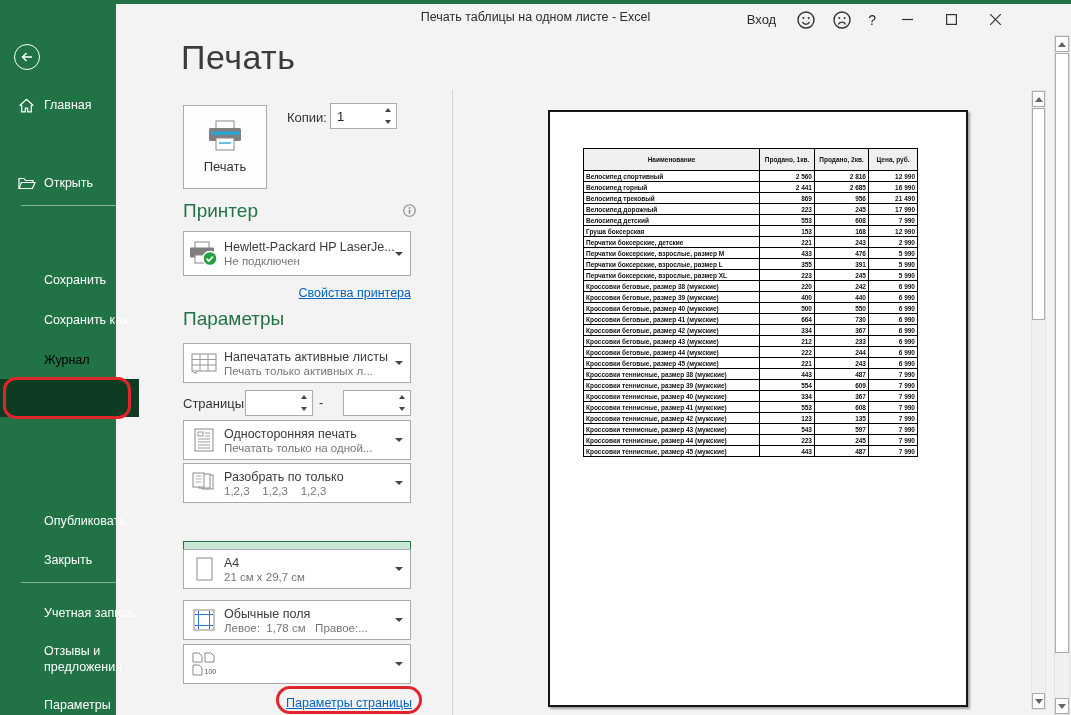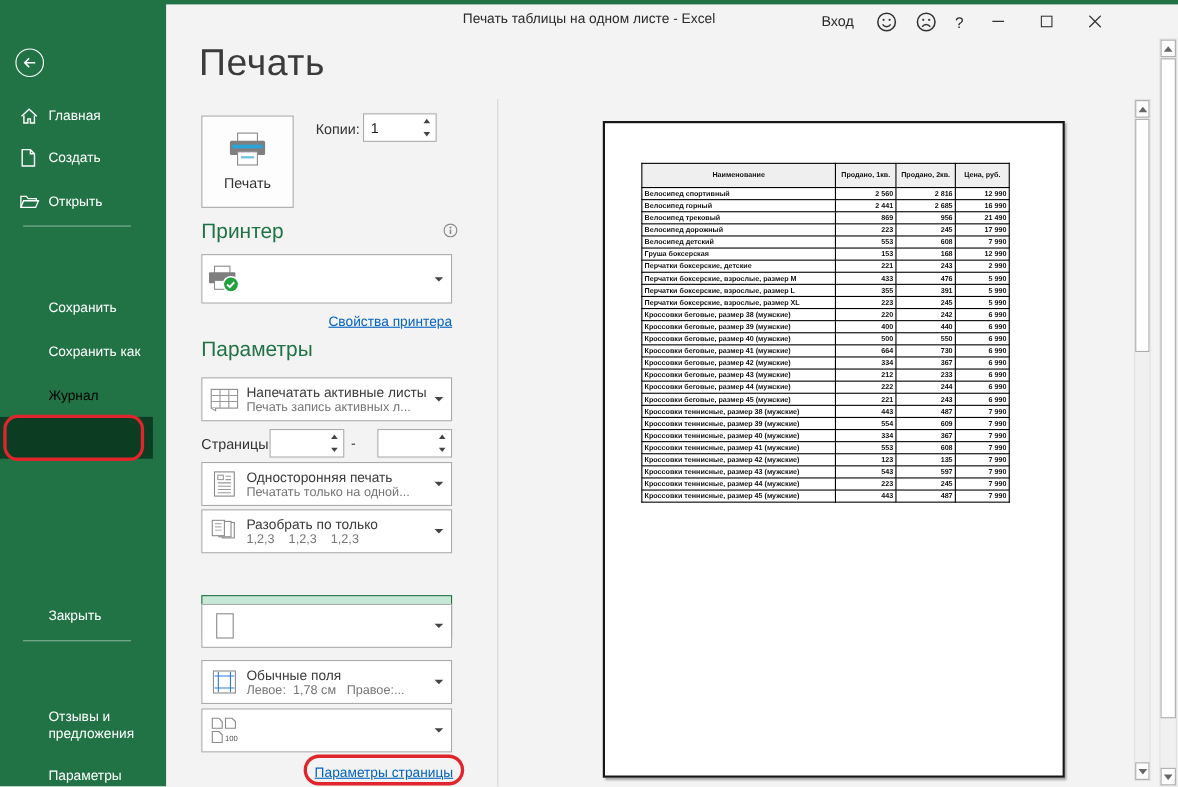--- a/index.html
+++ b/index.html
@@ -12,21 +12,21 @@
   .tb-title { position:absolute; left:0; top:10px; width:1071px; text-align:center; font-size:12.5px; color:#2b2b2b; }
   .tb-right { position:absolute; right:39px; top:4px; height:31px; display:flex; align-items:center; z-index:3; }
   .tb-item { color:#2b2b2b; font-size:13px; display:flex; align-items:center; justify-content:center; }
   .tb-signin { margin-right:20px; }
   .tb-ico { margin-right:16px; cursor:default; }
   .tb-q { margin-right:20px; font-size:14px; }
   .tb-win { width:22px; height:22px; margin-right:22px; }
   .tb-win:last-child { margin-right:0; }
 
   
-  .sidebar { position:absolute; left:0; top:0; width:151px; height:715px; background:#217346; z-index:4; color:#fff; }
+  .sidebar { position:absolute; left:0; top:0; width:116px; height:715px; background:#217346; z-index:4; color:#fff; }
   .back-btn { position:absolute; left:14px; top:44px; width:26px; height:26px; border:1.5px solid #fff; border-radius:50%; display:flex; align-items:center; justify-content:center; }
   .sb-item { position:absolute; left:0; width:139px; height:24px; display:flex; align-items:center; font-size:12.5px; color:#fff; cursor:default; }
   .sb-item .lbl { position:absolute; left:44px; white-space:nowrap; }
   .sb-item .ico { position:absolute; left:18px; width:18px; height:18px; display:flex; align-items:center; }
   .sb-div { position:absolute; left:21px; width:98px; height:1px; background:rgba(255,255,255,.45); }
   .sb-disabled { color:#000000; }
   .sb-sel-bg { position:absolute; left:0; top:379px; width:139px; height:38px; background:#0c3d23; }
   .ann-rect { position:absolute; left:3px; top:377px; width:128px; height:42px; border:3.5px solid #e0262c; border-radius:13px; pointer-events:none; }
   .sb-wrap { position:absolute; left:44px; width:92px; font-size:12.5px; line-height:16px; }
 
@@ -126,29 +126,20 @@
 
   <div class="sb-item" style="top:93px">
     <span class="ico">
         <svg width="17" height="17" viewBox="0 0 16 16">
           <path d="M1.5 8.2 8 2.2l6.5 6" fill="none" stroke="#fff" stroke-width="1.2"></path>
           <path d="M3.5 7.6V14h3.4v-3.6h2.2V14h3.4V7.6" fill="none" stroke="#fff" stroke-width="1.2"></path>
         </svg>
       </span>
     <span class="lbl">Главная</span>
   </div>
-  <div class="sb-item" style="top:131px">
-    <span class="ico">
-        <svg width="15" height="17" viewBox="0 0 14 16">
-          <path d="M2 1h7l3.5 3.5V15H2z" fill="none" stroke="#fff" stroke-width="1.2"></path>
-          <path d="M9 1v3.5h3.5" fill="none" stroke="#fff" stroke-width="1.2"></path>
-        </svg>
-      </span>
-    <span class="lbl">Создать</span>
-  </div>
   <div class="sb-item" style="top:171px">
     <span class="ico">
         <svg width="18" height="15" viewBox="0 0 18 14">
           <path d="M1 12V2h5l1.6 2H15v2" fill="none" stroke="#fff" stroke-width="1.2"></path>
           <path d="M3.4 6H17l-2.6 6H1z" fill="none" stroke="#fff" stroke-width="1.2"></path>
         </svg>
       </span>
     <span class="lbl">Открыть</span>
   </div>
 
@@ -162,26 +153,32 @@
     </div>
   <div class="sb-item sb-disabled" style="top:348px">
       <span class="lbl">Журнал</span>
     </div>
 
   <div class="sb-sel-bg">
     
   </div>
   <div class="ann-rect"></div>
 
+  <div class="sb-item" style="top:509px">
+      <span class="lbl">Опубликовать</span>
+    </div>
   <div class="sb-item" style="top:548px">
       <span class="lbl">Закрыть</span>
     </div>
 
   <div class="sb-div" style="top:582px"></div>
 
+  <div class="sb-item" style="top:601px">
+      <span class="lbl">Учетная запись</span>
+    </div>
   <div class="sb-wrap" style="top:643px">Отзывы и предложения</div>
   <div class="sb-item" style="top:693px">
       <span class="lbl">Параметры</span>
     </div>
 </div>
 
 <div class="page-title">Печать</div>
 
 <div class="print-btn">
   <svg width="38" height="32" viewBox="0 0 38 32">
@@ -219,37 +216,41 @@
 <div class="dd" style="top:231px; height:45px;">
   <div class="dd-ico">
     <svg width="30" height="26" viewBox="0 0 30 26">
       <rect x="6" y="1" width="14" height="7" fill="#fff" stroke="#8a8a8a"></rect>
       <rect x="1" y="6.5" width="24" height="10" rx="1" fill="#7f7f7f"></rect>
       <rect x="6" y="14" width="14" height="8" fill="#fff" stroke="#8a8a8a"></rect>
       <circle cx="21" cy="17.5" r="7" fill="#23a13f" stroke="#fff" stroke-width="1.4"></circle>
       <path d="M17.5 17.6l2.4 2.4 4-4.4" fill="none" stroke="#fff" stroke-width="1.8"></path>
     </svg>
   </div>
+  <div class="dd-text">
+    <div class="dd-title">Hewlett-Packard HP LaserJe...</div>
+    <div class="dd-sub">Не подключен</div>
+  </div>
   <span class="dd-caret"></span>
 </div>
 <div class="props-link"><span class="link">Свойства принтера</span></div>
 
 <div class="sec-head" style="top:308px">Параметры</div>
 
 <div class="dd" style="top:343px">
   <div class="dd-ico">
     <svg width="26" height="22" viewBox="0 0 26 22">
         <rect x="1" y="2" width="24" height="17" fill="#fff" stroke="#8a8a8a"></rect>
         <path d="M1 7.5h24M1 13h24M9 2v17M17 2v17" stroke="#9a9a9a" fill="none"></path>
         <path d="M1 19l4 2.5V19" fill="#fff" stroke="#8a8a8a"></path>
       </svg>
   </div>
   <div class="dd-text">
     <div class="dd-title">Напечатать активные листы</div>
-    <div class="dd-sub">Печать запись активных л...</div>
+    <div class="dd-sub">Печать только активных л...</div>
   </div>
   <span class="dd-caret"></span>
 </div>
 
 <span class="pages-lbl">Страницы:</span>
 <div class="spin" style="left:245px; top:390px; width:68px; height:26px;">
   <input value="" style="">
   <div class="spin-btns">
     <div class="spin-btn">
         <span class="tri-up"></span>
@@ -315,20 +316,24 @@
     <div class="dd-title">Книжная ориентация</div>
   </div>
   <span class="dd-caret"></span>
 </div>
 
 <div class="dd" style="top:549px">
   <div class="dd-ico">
     <svg width="17" height="24" viewBox="0 0 17 24">
         <rect x="1" y="1" width="15" height="22" fill="#fff" stroke="#8a8a8a"></rect>
       </svg>
+  </div>
+  <div class="dd-text">
+    <div class="dd-title">A4</div>
+    <div class="dd-sub">21 см x 29,7 см</div>
   </div>
   <span class="dd-caret"></span>
 </div>
 
 <div class="dd" style="top:600px">
   <div class="dd-ico">
     <svg width="22" height="22" viewBox="0 0 22 22">
         <rect x="1" y="1" width="20" height="20" fill="#fff" stroke="#8a8a8a"></rect>
         <path d="M5.5 2v18M16.5 2v18" stroke="#2f7bd9"></path>
         <path d="M2 5.5h18M2 16.5h18" stroke="#2f7bd9"></path>

